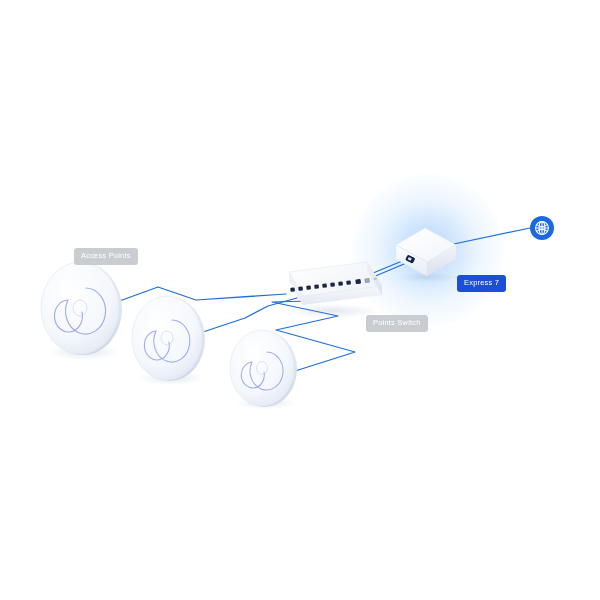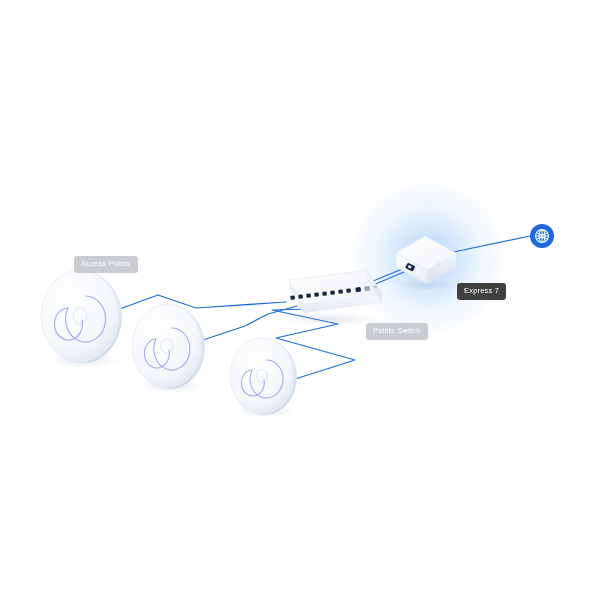--- a/index.html
+++ b/index.html
@@ -1,21 +1,21 @@
 <!DOCTYPE html>
 <html><head>
 <meta charset="utf-8">
 <style>
   html,body{margin:0;padding:0;background:#ffffff;}
   body{
     width:600px;height:600px;overflow:hidden;
     font-family:"Liberation Sans","DejaVu Sans",sans-serif;
     -webkit-font-smoothing:antialiased;
   }
-  #stage{position:relative;width:600px;height:520px;background:#ffffff;margin-top:8px;}
+  #stage{position:relative;width:600px;height:520px;background:#ffffff;}
 
   
   .glow{
     position:absolute;border-radius:50%;
     pointer-events:none;
   }
 
   
   svg.layer{position:absolute;left:0;top:0;width:600px;height:600px;overflow:visible;}
 
@@ -25,21 +25,21 @@
     font-size:7.5px;
     letter-spacing:.2px;
     line-height:1;
     padding:4px 7px 5px 7px;
     border-radius:3px;
     color:#ffffff;
     white-space:nowrap;
     user-select:none;
   }
   .tag-grey{background:#c9cdd2;}
-  .tag-blue{background:#404040;}
+  .tag-blue{background:#1d4ed8;}
 </style>
 </head>
 <body>
 
 <div id="stage">
 
   <div class="glow" style="left:352px;top:174px;width:152px;height:152px;
               background:radial-gradient(circle at 50% 50%,
                  rgba(150,195,250,.72) 0%,
                  rgba(168,208,252,.52) 26%,

